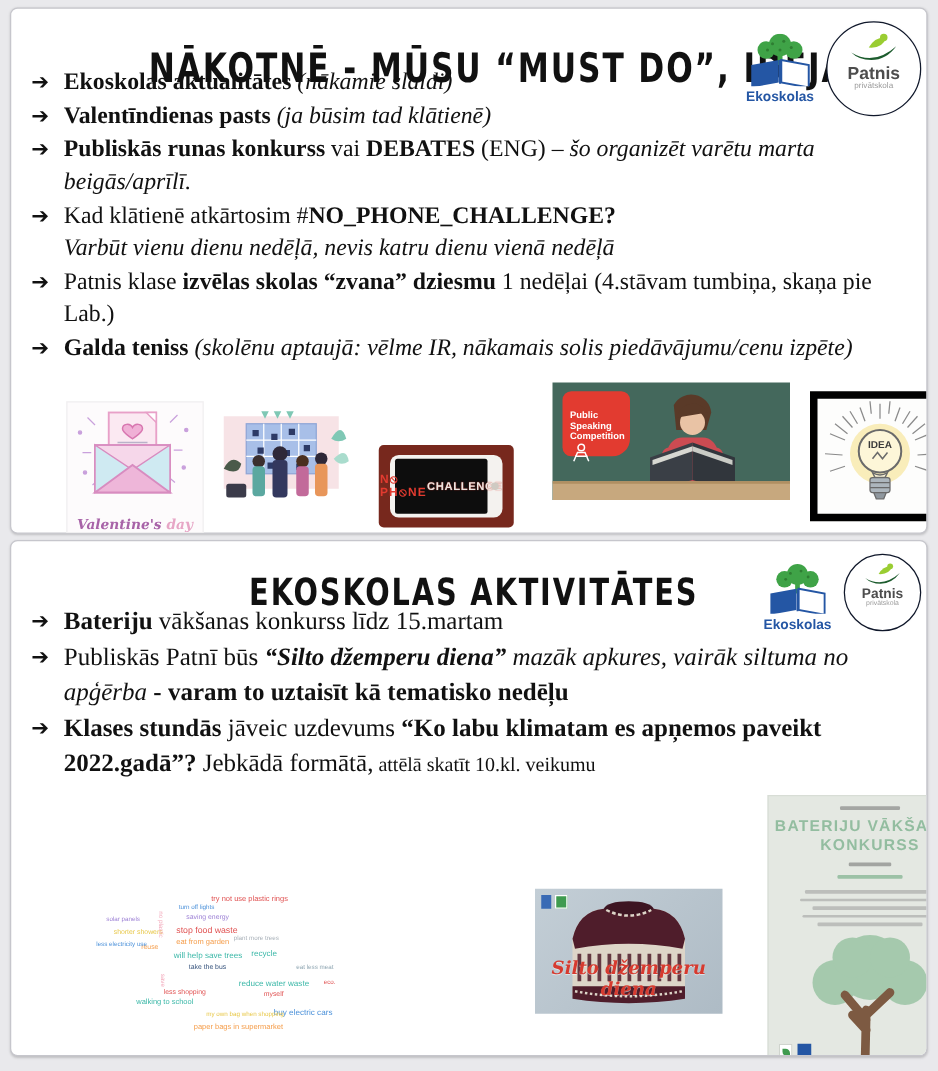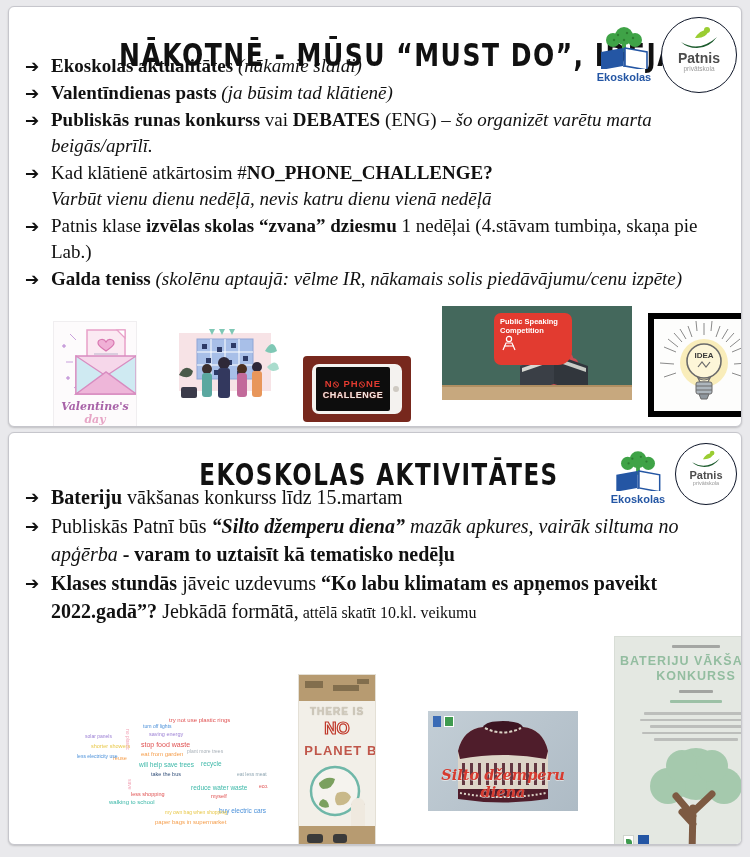--- a/index.html
+++ b/index.html
@@ -70,49 +70,49 @@
   .bt { flex:1; }
   .b { font-weight:bold; }
   .i { font-style:italic; }
   .bi { font-weight:bold; font-style:italic; }
   .blk { display:block; }
   .sm { font-size:16px; }
 
   
   .fig { position:absolute; overflow:hidden; }
 
-  .fig-valentine { left:4px; top:298px; width:84px; height:112px;
+  .fig-valentine { left:4px; top:298px; width:110px; height:112px;
     background:#fdfbfc; border:1px solid #f0eef0; }
   .val-cap {
     position:absolute; left:0; right:0; bottom:6px; text-align:center;
     font-style:italic; font-weight:bold; font-size:11px; color:#a863a8;
     font-family:"DejaVu Serif", serif;
   }
   .val-cap .lite { color:#e7a6c6; }
 
   .fig-board { left:120px; top:300px; width:112px; height:84px; background:#fff; }
 
   .fig-phone { left:254px; top:333px; width:108px; height:66px;
     background:#77281d; border-radius:4px; }
   .phone-body { position:absolute; left:9px; right:9px; top:8px; bottom:8px;
     background:#f4f2ef; border-radius:7px; }
   .phone-screen { position:absolute; left:4px; top:3px; bottom:3px; right:12px;
     background:#0d0d0d; border-radius:2px;
-    display:flex; flex-direction:column; align-items:center; justify-content:center; }
+    display:flex; flex-direction:row; align-items:center; justify-content:center; }
   .phone-btn { position:absolute; right:3px; top:50%; margin-top:-3px; width:6px; height:6px;
     border-radius:50%; background:#cfcac2; }
   .np1 { font-family:"Liberation Sans", sans-serif; font-weight:bold; font-size:9.5px; color:#e23b30; letter-spacing:1px; }
   .np2 { font-family:"Liberation Sans", sans-serif; font-weight:bold; font-size:9px; color:#e9e6e1; letter-spacing:.5px;
          text-shadow:0 0 1px #e23b30; }
 
   .fig-speaking { left:393px; top:283px; width:190px; height:94px; background:#44685c; }
   .ps-ledge { position:absolute; left:0; right:0; bottom:0; height:15px; background:#c7a87e;
     border-top:2px solid #b08f62; }
-  .ps-badge { position:absolute; left:8px; top:7px; width:78px; height:52px;
-    background:#e23b30; border-radius:7px 7px 14px 7px; padding:5px 4px 0 6px;margin-left:44px; }
+  .ps-badge { position:absolute; left:8px; top:7px; width:54px; height:52px;
+    background:#e23b30; border-radius:7px 7px 14px 7px; padding:15px 4px 0 6px; }
   .ps-badge-label { font-family:"Liberation Sans", sans-serif; font-weight:bold;
     font-size:7.5px; line-height:8.5px; color:#fff; }
 
   .fig-idea { left:599px; top:290px; width:124px; height:104px;
     background:#fdfdfc; border:6px solid #000000; }
 
   
   .fig-wordcloud { left:20px; top:222px; width:218px; height:162px; background:#fff; }
   .wc-title {
     padding:12px 0 0 12px; width:200px;
@@ -472,41 +472,20 @@
         <span class="w17">myself</span>
         <span class="w18">my own bag when shopping</span>
         <span class="w19">solar panels</span>
         <span class="w20">less electricity use</span>
         <span class="w21">eco.</span>
         <span class="wv">no plastic</span>
         <span class="wv2">save</span>
       </div>
     </figure>
 
-    <figure class="fig fig-noplanetb">
-      <div class="npb-top">
-        <i class="smudge" style="left:6px;top:6px;width:18px;height:7px;"></i>
-        <i class="smudge" style="left:34px;top:10px;width:26px;height:6px;"></i>
-        <i class="smudge" style="left:58px;top:4px;width:12px;height:5px;"></i>
-      </div>
-      <div class="npb-t1">THERE IS</div>
-      <div class="npb-t2">NO</div>
-      <div class="npb-t3">PLANET B</div>
-      <svg width="56" height="56" viewBox="0 0 56 56" style="position:absolute;left:8px;top:88px">
-        <circle cx="28" cy="28" r="24" fill="#f5f3ee" stroke="#6fb7a8" stroke-width="2.5"></circle>
-        <path d="M12,20 q8,-8 16,-4 q-2,10 -12,10 q-4,-2 -4,-6 Z" fill="#7ba05f"></path>
-        <path d="M30,30 q10,-4 14,4 q-4,10 -14,8 q-4,-6 0,-12 Z" fill="#c9b98a"></path>
-        <path d="M16,36 q6,2 6,8 q-6,2 -10,-2 q0,-4 4,-6 Z" fill="#7ba05f"></path>
-      </svg>
-      <div class="npb-hand"></div>
-      <div class="npb-bottom">
-        <i class="shoe" style="left:8px;bottom:3px;width:16px;height:9px;border-radius:3px;"></i>
-        <i class="shoe" style="left:34px;bottom:3px;width:14px;height:9px;border-radius:3px;"></i>
-      </div>
-    </figure>
 
     <figure class="fig fig-sweater">
       <i class="sw-logo1"></i>
       <i class="sw-logo2"></i>
       <svg width="150" height="100" viewBox="0 0 150 100" style="position:absolute;left:0;top:0">
         <path d="M30,40 Q35,18 55,16 L95,16 Q115,18 120,40 L120,86 Q75,94 30,86 Z" fill="#ddd5c8"></path>
         <path d="M30,40 Q35,18 55,16 L95,16 Q115,18 120,40 L118,48 Q75,40 32,48 Z" fill="#4f1d2b"></path>
         <path d="M55,16 Q75,26 95,16 Q92,10 75,10 Q58,10 55,16 Z" fill="#3d1522"></path>
         <path d="M57,17 Q75,26 93,17" fill="none" stroke="#ddd5c8" stroke-width="2" stroke-dasharray="3,2"></path>
         <g fill="#4f1d2b" opacity="0.85">

